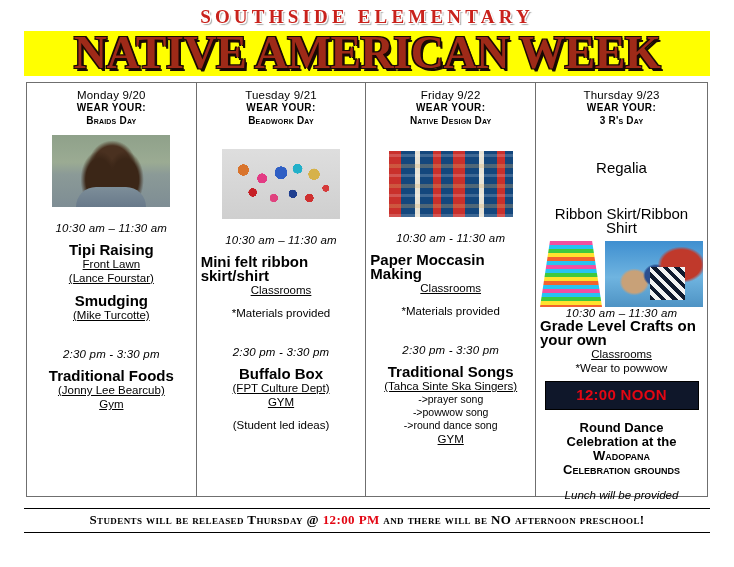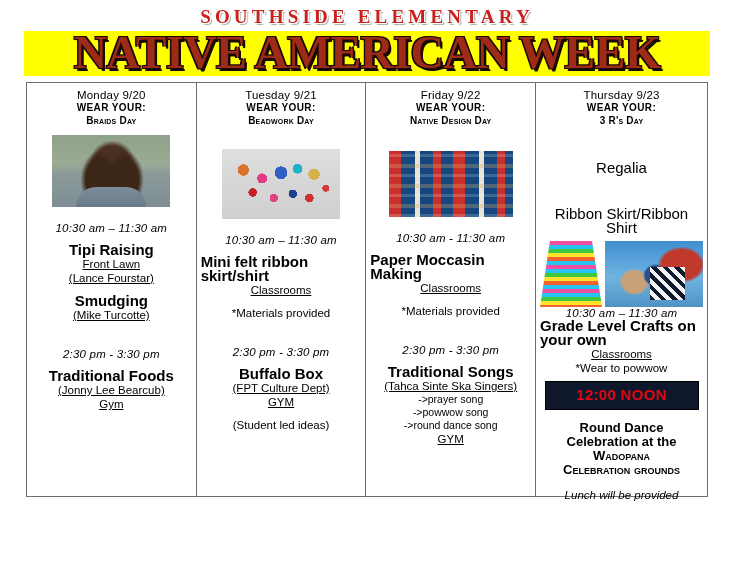--- a/index.html
+++ b/index.html
@@ -292,14 +292,17 @@
       <div class="round" style="margin-top:0">
         <span class="plain">Celebration at the</span>
       </div>
       <div class="round" style="margin-top:0">Wadopana</div>
       <div class="round" style="margin-top:0">Celebration grounds</div>
       <div class="lunch">Lunch will be provided</div>
     </div>
 
   </div>
 
+  <div class="footer">
+    <span>Students will be released Thursday @ </span><span class="red">12:00 PM</span><span> and there will be NO afternoon preschool!</span>
+  </div>
 
 </div>
 
 </body></html>

